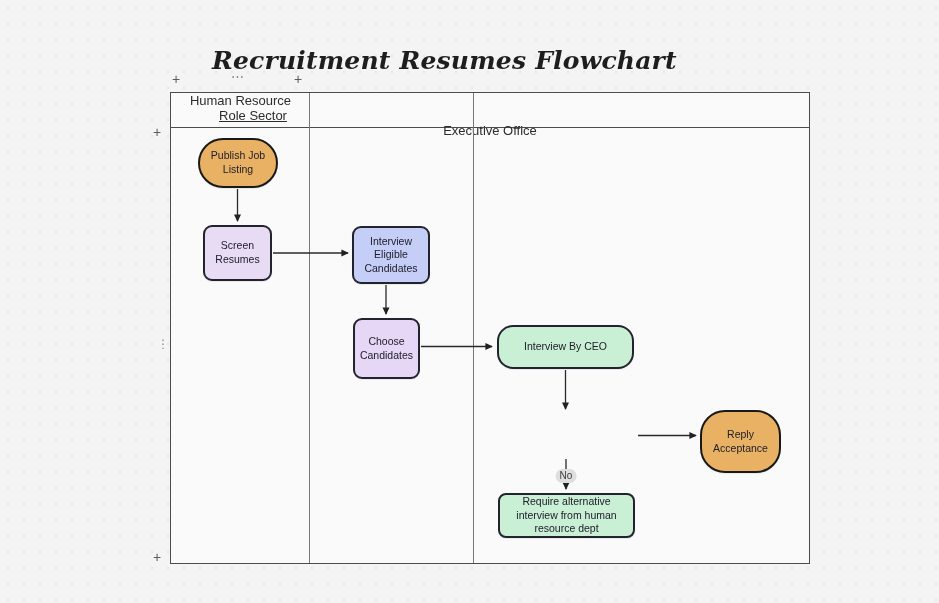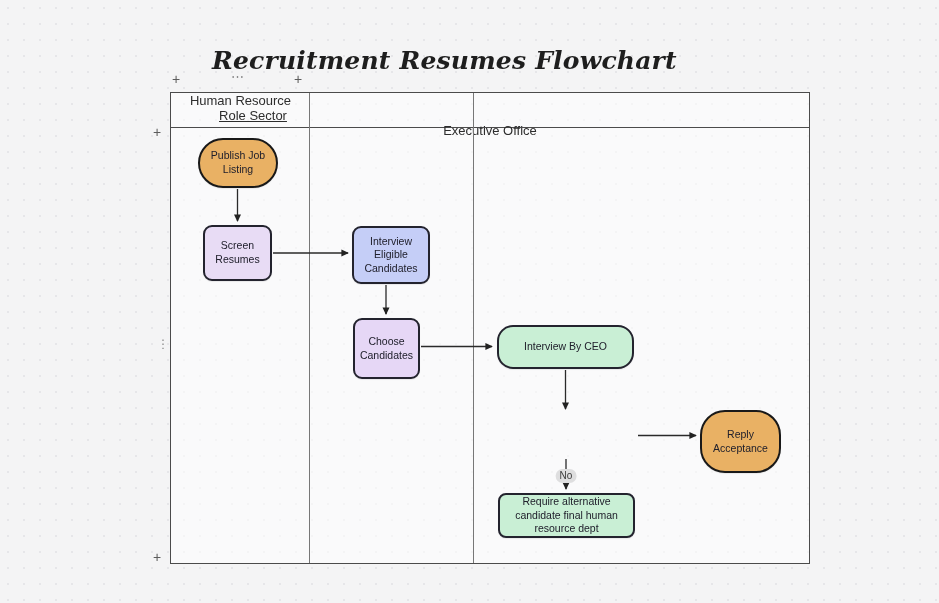--- a/index.html
+++ b/index.html
@@ -112,18 +112,18 @@
   <div class="node" style="left: 497px; top: 325px; width: 137px; height: 44px; border-radius: 16px; background: rgb(201, 239, 213);">
     <span>Interview By CEO</span>
   </div>
 
 
   <div class="node stadium" style="left: 700px; top: 410px; width: 81px; height: 63px; background: rgb(233, 177, 100);">
     <span>Reply Acceptance</span>
   </div>
 
   <div class="node" style="left: 498px; top: 493px; width: 137px; height: 45px; border-radius: 8px; background: rgb(201, 239, 213);">
-    <span>Require alternative candidate final human resource dept</span>
+    <span>Require alternative interview from human resource dept</span>
   </div>
 
   <div class="edge-label" style="left:566px;top:469px;">No</div>
 
 </div>
 
 </body></html>

